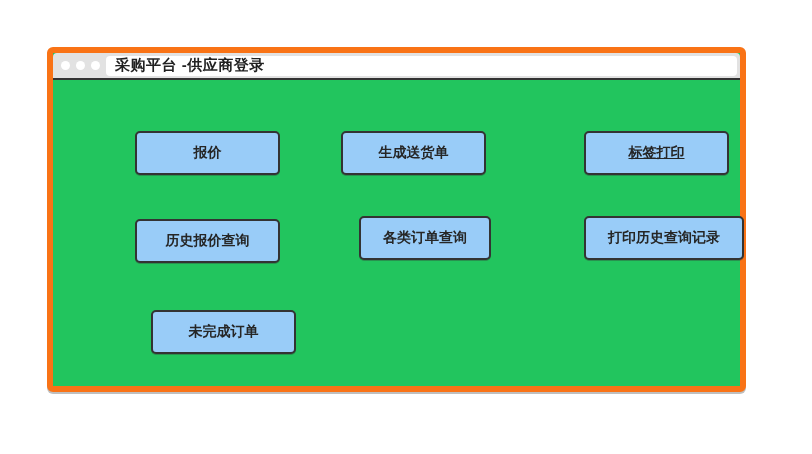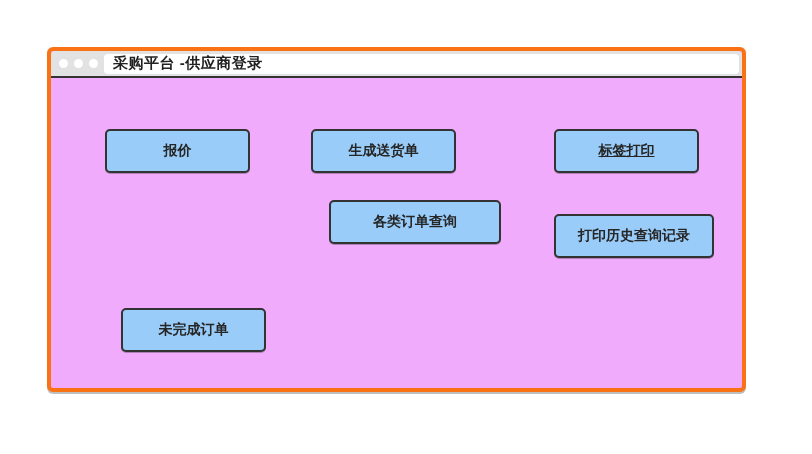--- a/index.html
+++ b/index.html
@@ -6,22 +6,22 @@
   html, body {
     width: 812px; height: 454px;
     background: #ffffff;
     font-family: "Liberation Sans", "DejaVu Sans", sans-serif;
     overflow: hidden;
   }
   .window {
     position: absolute;
     left: 47px; top: 47px;
     width: 699px; height: 345px;
-    background: #f0abfc;
-    border: 4px solid #f97316;
+    background: #22c55e;
+    border: 6px solid #f97316;
     border-radius: 6px;
     box-shadow: 0 2px 0 rgba(0,0,0,0.25);
   }
   .titlebar {
     position: relative;
     height: 27px;
     background: #e2e2e2;
     border-bottom: 2px solid #333333;
     border-radius: 4px 4px 0 0;
     display: flex;
@@ -69,27 +69,28 @@
     border-radius: 5px;
     box-shadow: 0 1px 0 rgba(51,51,51,0.35);
     display: flex;
     align-items: center;
     justify-content: center;
     font-size: 14px;
     font-weight: bold;
     color: #262626;
     cursor: pointer;
     white-space: nowrap;
+    margin-left: 28px;
   }
   
   .b1 { left: 54px;  top: 51px;  }
   .b2 { left: 260px; top: 51px;  }
   .b3 { left: 503px; top: 51px; text-decoration: underline;  }
   .b4 { left: 54px;  top: 139px; }
-  .b5 { left: 278px; top: 122px; width: 172px; }
+  .b5 { left: 278px; top: 136px; width: 132px; }
   .b6 { left: 503px; top: 136px; width: 160px; }
   .b7 { left: 70px;  top: 230px; }
   .b8 { left: 274px; top: 225px; }
 </style>
 </head>
 <body>
 
 <div class="window">
   <div class="titlebar">
     <div class="dots">
@@ -98,17 +99,18 @@
       <span class="dot"></span>
     </div>
     <div class="title-field">
       <span class="title-text">采购平台 -供应商登录</span>
     </div>
   </div>
   <div class="window-body">
     <div class="wire-btn b1">报价</div>
     <div class="wire-btn b2">生成送货单</div>
     <div class="wire-btn b3">标签打印</div>
+    <div class="wire-btn b4">历史报价查询</div>
     <div class="wire-btn b5">各类订单查询</div>
     <div class="wire-btn b6">打印历史查询记录</div>
     <div class="wire-btn b7">未完成订单</div>
   </div>
 </div>
 
 </body></html>

